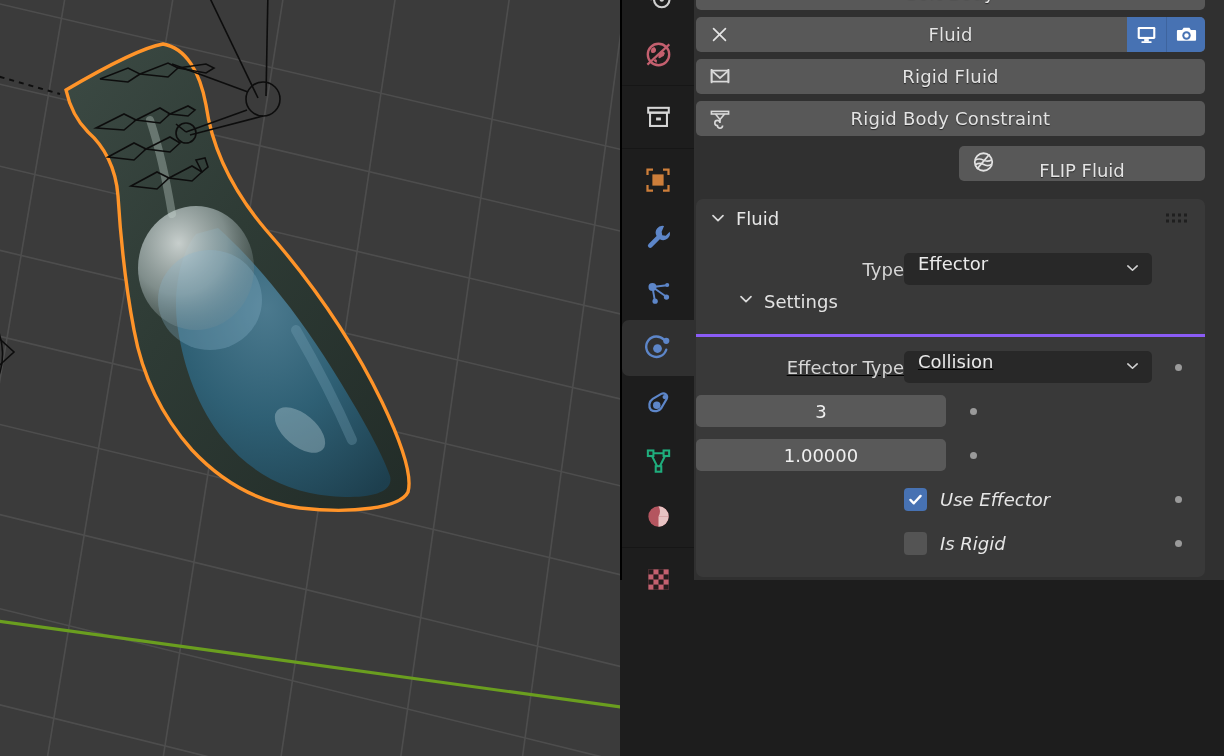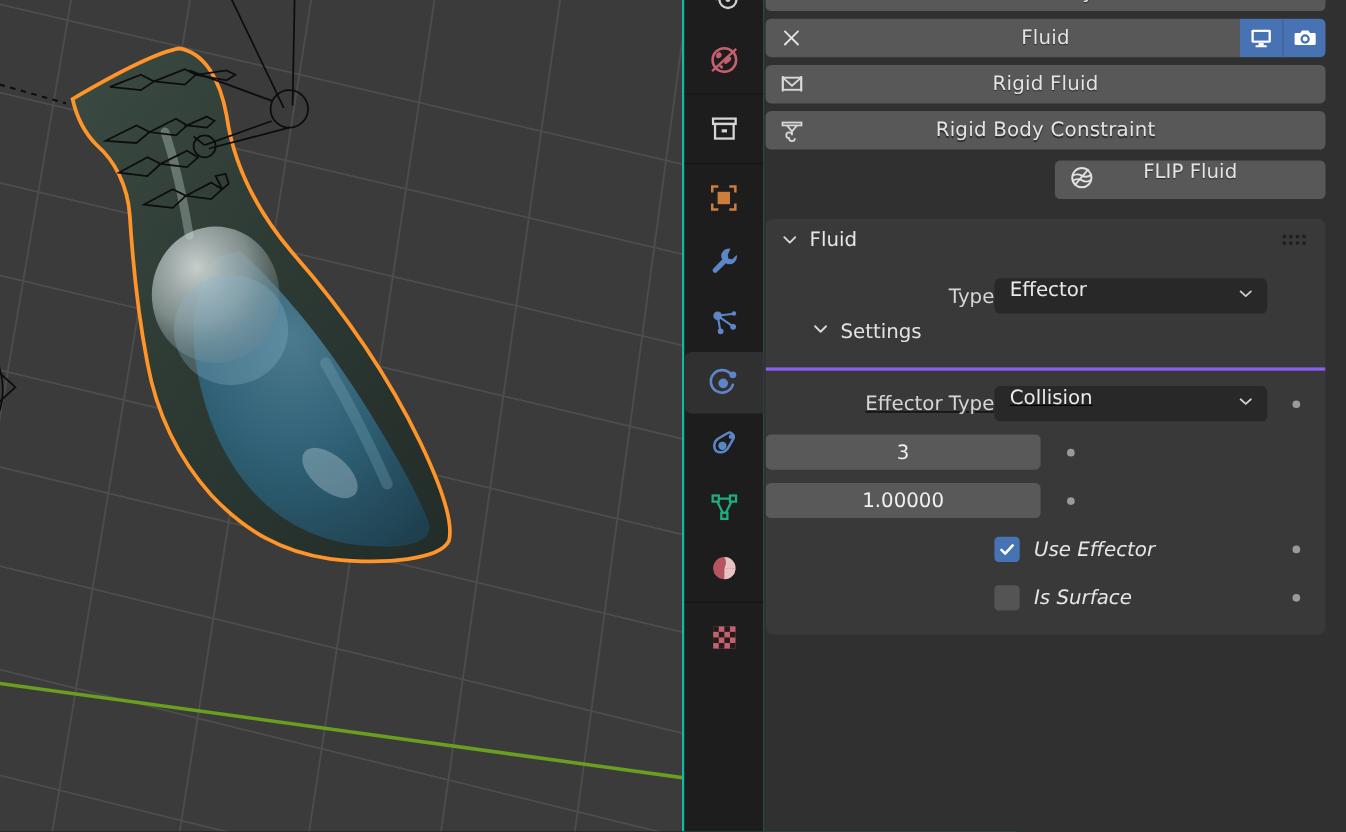--- a/index.html
+++ b/index.html
@@ -13,22 +13,22 @@
 
   
   #viewport {
     position: absolute; left: 0; top: 0; width: 620px; height: 756px;
     background: #3b3b3b; overflow: hidden;
   }
   #viewport svg { position: absolute; left: 0; top: 0; }
 
   
   #properties {
-    position: absolute; left: 620px; top: 0; width: 604px; height: 756px;
-    background: #14b8a6;
+    position: absolute; left: 620px; top: 0; width: 604px; height: 580px;
+    background: #000000;
   }
   
   #tabstrip {
     position: absolute; left: 2px; top: 0; width: 72px; height: 756px;
     background: #1d1d1d;
   }
   .tab {
     position: relative; width: 72px; height: 56px;
     display: flex; align-items: center; justify-content: center;
   }
@@ -70,21 +70,21 @@
     width: 39px; height: 35px; background: #4772b3;
     display: flex; align-items: center; justify-content: center;
   }
   .tgl + .tgl { border-left: 1px solid #3e649e; }
 
   
   .fliprow { display: flex; justify-content: flex-end; margin-top: 10px; }
   .flipbtn {
     position: relative; width: 246px; height: 35px;
     background: #585858; border-radius: 5px;
-    display: flex; align-items: flex-start; justify-content: center;
+    display: flex; align-items: flex-end; justify-content: center;
     color: #e4e4e4; font-size: 18px;
   }
   .flipbtn .bicon { position: absolute; left: 12px; top: 50%; transform: translateY(-50%); }
 
   
   #fluidpanel {
     margin-top: 18px;
     background: #393939;
     border-radius: 7px;
     overflow: hidden;
@@ -579,21 +579,21 @@
             </div>
             <div class="animdot">
                 <span></span>
               </div>
           </div>
 
           <div class="cbrow">
             <div class="cbspacer"></div>
             <div class="cbwrap">
               <span class="cbox"></span>
-              <span class="cblabel">Is Surface</span>
+              <span class="cblabel">Is Rigid</span>
             </div>
             <div class="animdot">
                 <span></span>
               </div>
           </div>
 
         </div>
       </div>
 
     </div>

